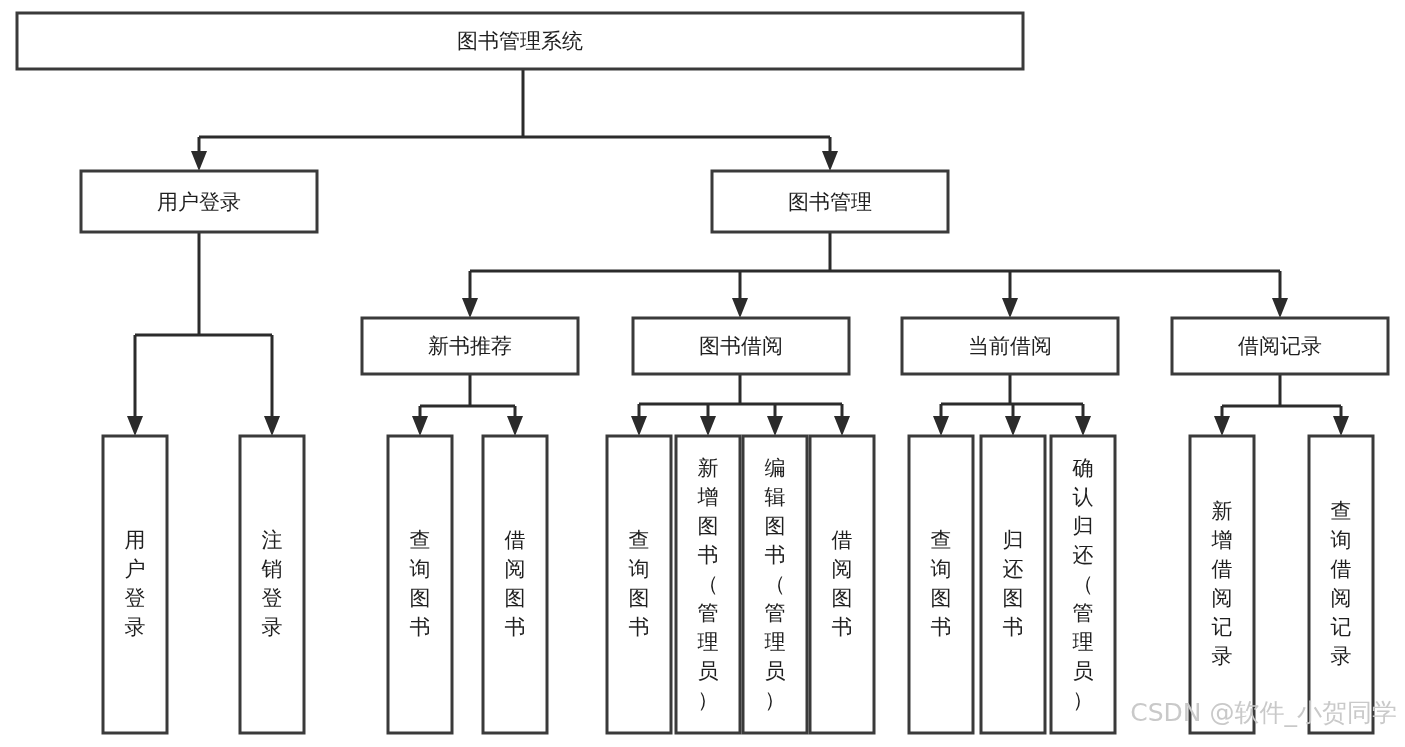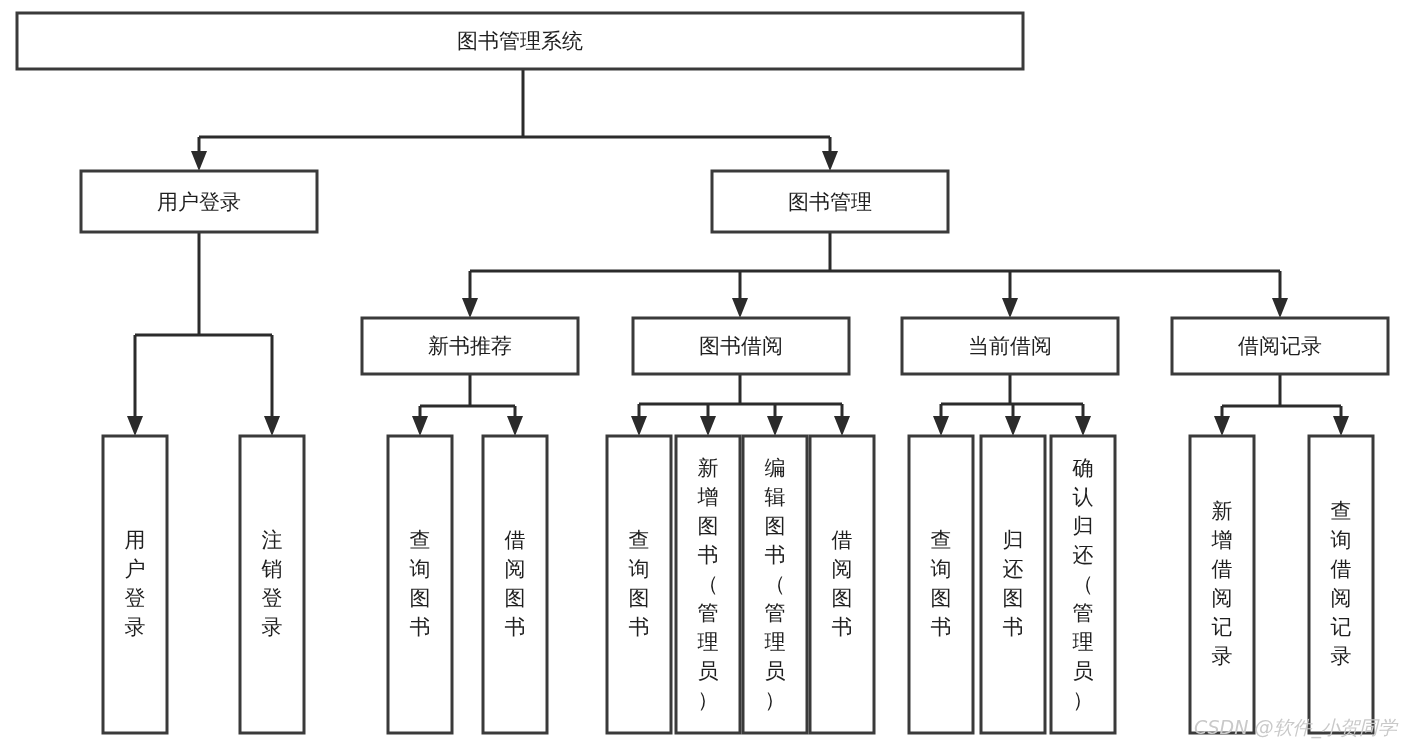--- a/index.html
+++ b/index.html
@@ -46,28 +46,27 @@
   .node-label {
     fill: #1f1f1f;
     font-family: "DejaVu Sans", "Liberation Sans", sans-serif;
     font-size: 21px;
     text-anchor: middle;
     dominant-baseline: middle;
   }
   .watermark {
     position: absolute;
     right: 8px;
-    bottom: 6px;
+    bottom: 18px;
     color: #c9c9c9;
-    font-size: 19px;
+    font-size: 25px;
     font-family: "DejaVu Sans", "Liberation Sans", sans-serif;
     white-space: nowrap;
     user-select: none;
     pointer-events: none;
-    font-style: italic;
   }
 </style>
 </head>
 <body>
 
 <div id="diagram-root">
 
   <svg id="tree-svg" viewBox="0 0 1405 747">
     <g id="connector-layer">
         <line x1="523" y1="69" x2="523" y2="137" class="connector"></line>

